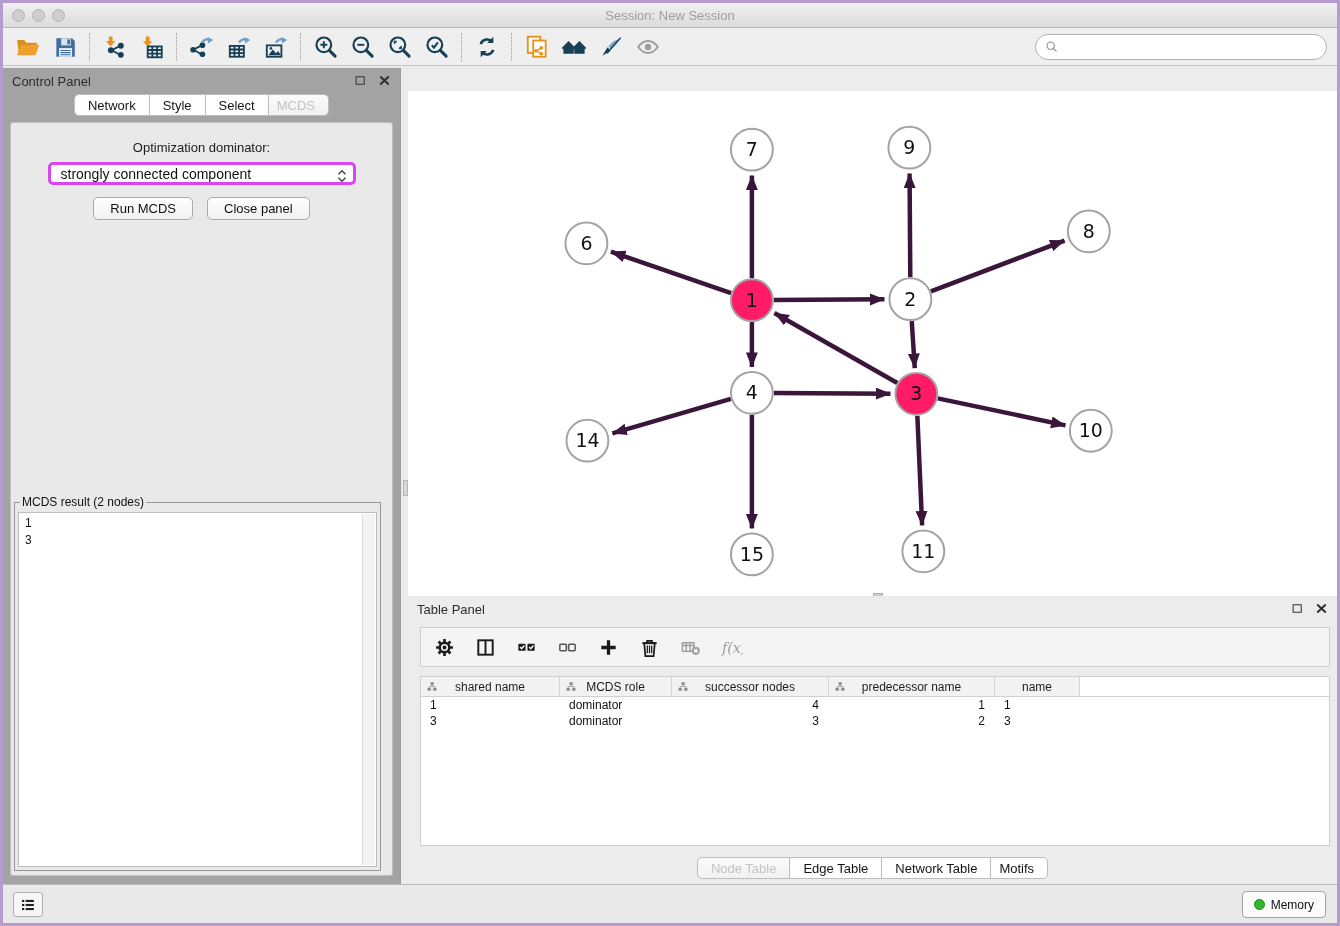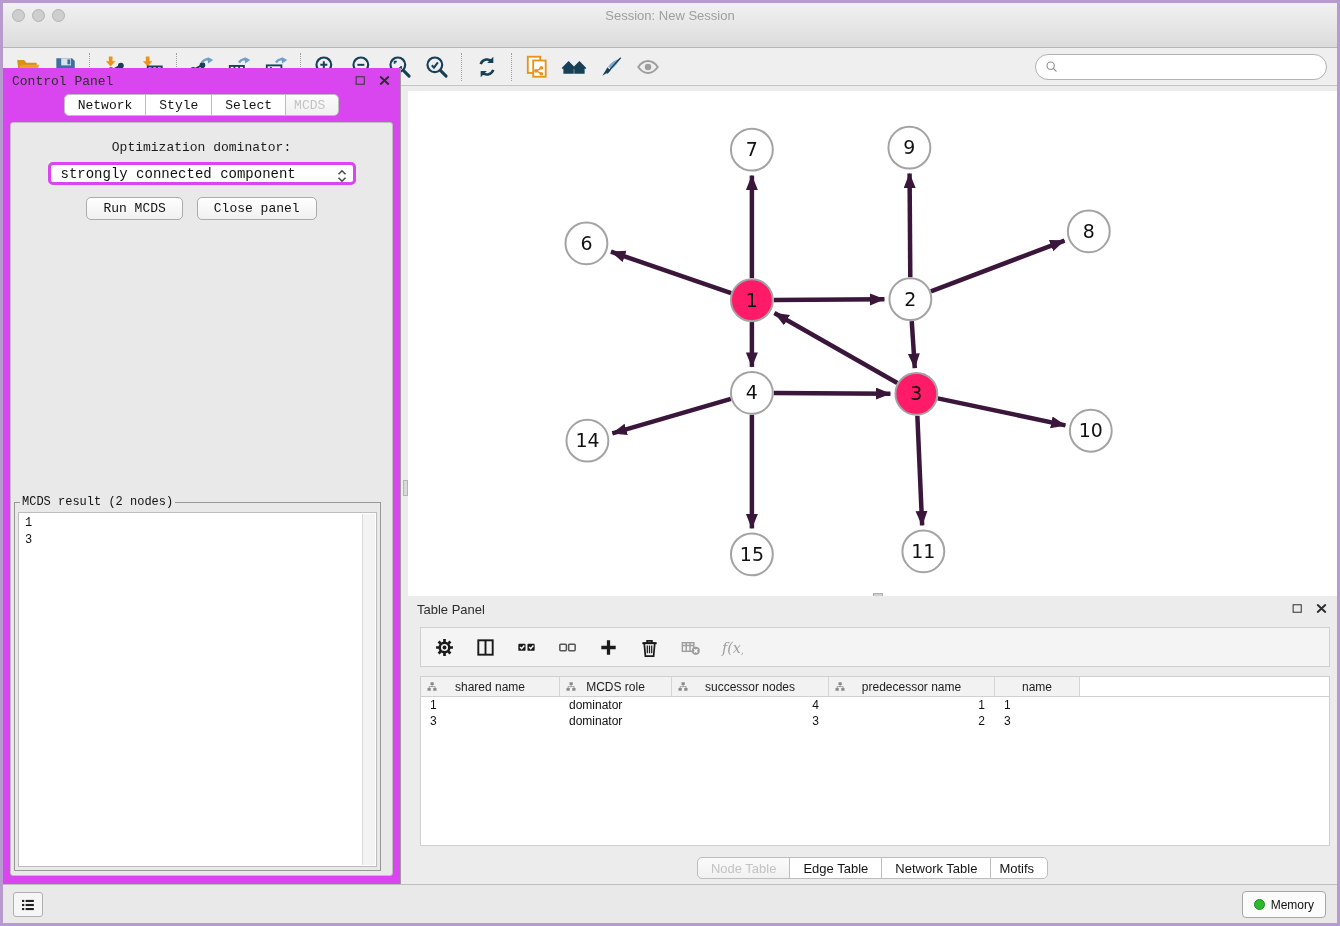--- a/index.html
+++ b/index.html
@@ -1,36 +1,36 @@
 <!DOCTYPE html>
 <html><head>
 <meta charset="utf-8">
 <style>
   html,body{margin:0;padding:0;background:#fff;}
   *{box-sizing:border-box;}
   .app{position:relative;width:1340px;height:926px;border:3px solid #b79ad0;background:#ececec;
        font-family:"Liberation Sans",sans-serif;overflow:hidden;}
   
-  .titlebar{position:relative;height:45px;background:linear-gradient(#f1f1f1,#dbdbdb);border-bottom:1px solid #b6b6b6;}
+  .titlebar{position:relative;height:25px;background:linear-gradient(#f1f1f1,#dbdbdb);border-bottom:1px solid #b6b6b6;}
   .tl{position:absolute;top:6px;width:13px;height:13px;border-radius:50%;background:#cecece;border:1px solid #b3b3b3;}
   .app-title{position:absolute;left:0;right:0;top:5px;text-align:center;font-size:13px;color:#9e9e9e;}
   
   .toolbar{position:relative;height:38px;background:#efefef;border-bottom:1px solid #c4c4c4;
            display:flex;align-items:center;padding:0 6px;}
   .tb-btn{width:37px;height:32px;display:flex;align-items:center;justify-content:center;cursor:default;}
   .tb-btn svg{width:26px;height:26px;}
   .tb-sep{width:0;height:28px;border-left:1px dotted #9f9f9f;margin:0 6px;}
   .searchbox{position:absolute;right:10px;top:6px;width:292px;height:26px;background:#fff;border:1px solid #b2b2b2;
              border-radius:13px;display:flex;align-items:center;padding:0 8px;gap:4px;}
   .searchbox svg{width:16px;height:16px;flex:none;}
   .searchbox input{border:none;outline:none;flex:1;font-size:13px;background:transparent;font-family:"Liberation Sans",sans-serif;}
   
   .main{position:absolute;top:65px;bottom:39px;left:0;right:0;}
   
-  .control-panel{position:absolute;left:0;top:0;bottom:0;width:398px;border-right:1px solid #9c9c9c;background:#d946ef;font-family:Liberation Mono, monospace;}
+  .control-panel{position:absolute;left:0;top:0;bottom:0;width:398px;border-right:1px solid #9c9c9c;background:#a3a3a3;}
   .panel-head{position:relative;height:26px;}
   .panel-title{position:absolute;left:9px;top:6px;font-size:13px;color:#2d2d2d;}
   .panel-icons{position:absolute;right:8px;top:5px;display:flex;gap:9px;}
   .panel-icons svg{width:15px;height:15px;}
   .seg-row{display:flex;justify-content:center;position:relative;z-index:2;}
   .seg{height:22px;padding:0 13px;background:#fff;border:1px solid #bdbdbd;margin-left:-1px;
        font-size:13px;color:#141414;display:flex;align-items:center;cursor:default;}
   .seg:first-child{border-radius:5px 0 0 5px;margin-left:0;}
   .seg:last-child{border-radius:0 5px 5px 0;padding-left:8px;}
   .seg.sel{color:#c3c3c3;background:linear-gradient(#fbfbfb,#f1f1f1);}

